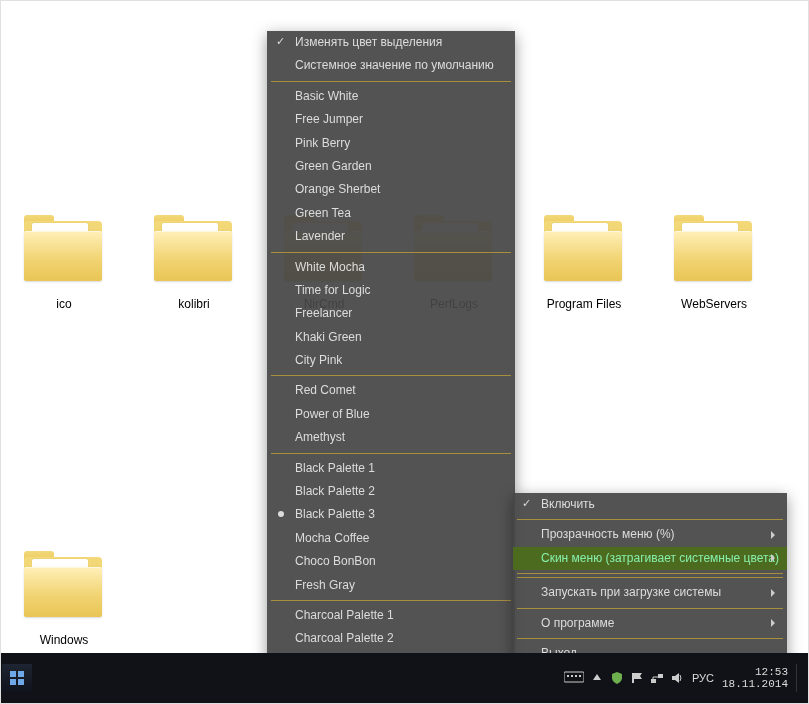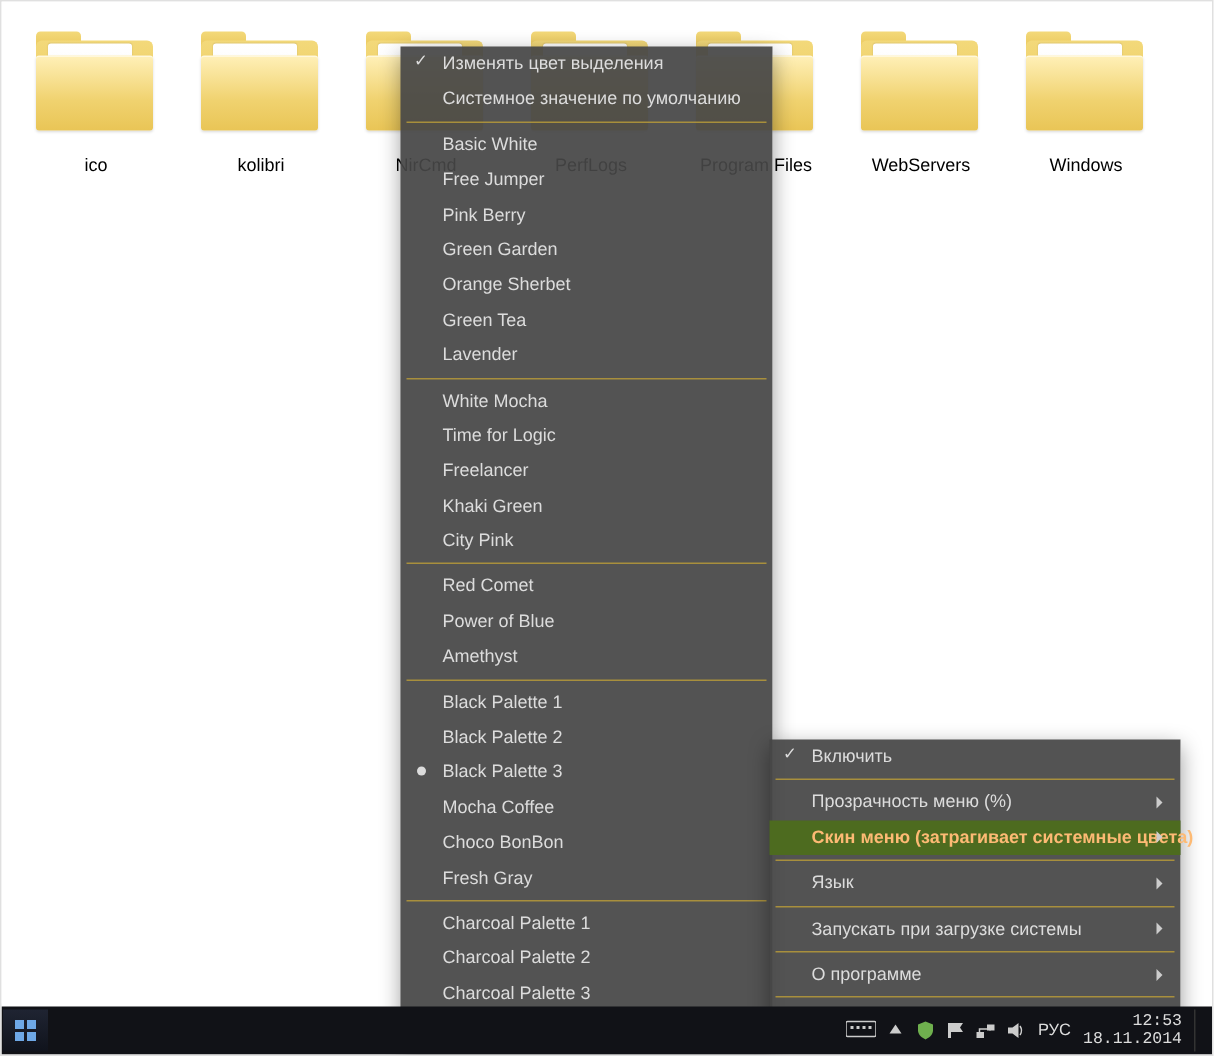--- a/index.html
+++ b/index.html
@@ -12,24 +12,25 @@
     position: relative;
     overflow: hidden;
     border: 1px solid #e0e0e0;
   }
 
   
   .desktop {
     position: absolute;
     top: 0; left: 0; right: 0; bottom: 34px;
     background: #fff;
-    padding: 20px 8px;
+    padding: 8px 8px;
     display: flex;
     flex-wrap: wrap;
-    gap: 0;
+    gap: 20px;
+    align-items: flex-end;
   }
   .folder {
     width: 110px;
     height: 110px;
     display: flex;
     flex-direction: column;
     align-items: center;
     text-align: center;
   }
   .folder-icon {
@@ -71,21 +72,21 @@
     width: 56px; height: 54px;
     background: linear-gradient(#fff,#f4f4f4);
     border-radius: 2px;
     box-shadow: 0 0 1px rgba(0,0,0,.2);
   }
 
   
   .taskbar {
     position: absolute;
     bottom: 0; left: 0; right: 0;
-    height: 32px;
+    height: 50px;
     background: #111217;
     color: #ddd;
     display: flex;
     align-items: center;
   }
   .taskbar-left { flex: 1; display:flex; align-items:center; gap:6px; padding-left:2px;}
   .taskbar-right { display:flex; align-items:center; gap:8px; padding-right:6px; font-size:11px;}
   .tb-start {
     width: 30px; height: 28px;
     background: linear-gradient(#1f2432,#10131c);
@@ -125,22 +126,21 @@
   .menu-item.submenu::after {
     content: "";
     position: absolute;
     right: 8px; top: 50%;
     transform: translateY(-50%);
     border: 4px solid transparent;
     border-left-color: #ccc;
   }
   .menu-item.highlight {
     background: #4d6b1f;
-    color: #fdba74;
-    font-weight: bold;
+    color: #86efac;
   }
   .menu-sep {
     height: 1px;
     background: #b79a3a;
     margin: 3px 4px;
     opacity: .85;
   }
   .menu1 { top: 30px; left: 266px; width: 248px; padding-bottom:4px;}
   .menu2 { top: 492px; left: 512px; width: 274px; }
 
@@ -250,21 +250,20 @@
     <div class="menu-item">Charcoal Palette 3</div>
     <div class="menu-item">Happy School</div>
   </div>
 
 <div class="menu menu2">
     <div class="menu-item check">Включить</div>
     <div class="menu-sep"></div>
     <div class="menu-item submenu">Прозрачность меню (%)</div>
     <div class="menu-item submenu highlight">Скин меню (затрагивает системные цвета)</div>
     <div class="menu-sep"></div>
-    <div class="menu-item submenu">Язык</div>
     <div class="menu-sep"></div>
     <div class="menu-item submenu">Запускать при загрузке системы</div>
     <div class="menu-sep"></div>
     <div class="menu-item submenu">О программе</div>
     <div class="menu-sep"></div>
     <div class="menu-item">Выход</div>
   </div>
 
 <div class="taskbar">
   <div class="taskbar-left">

